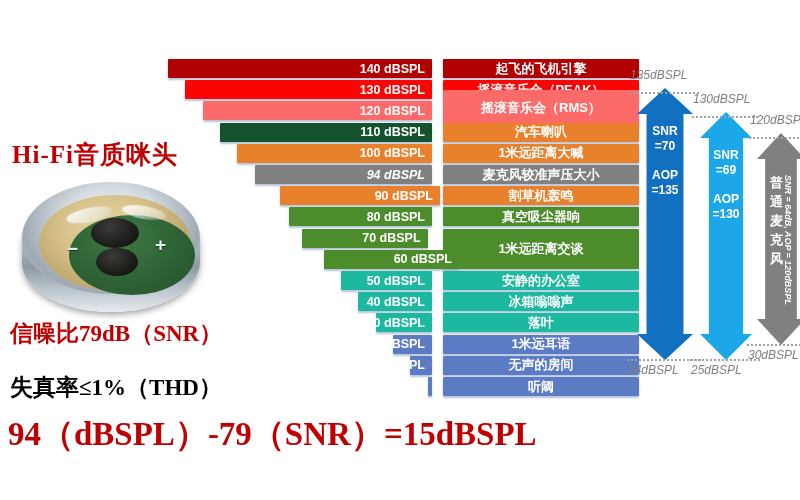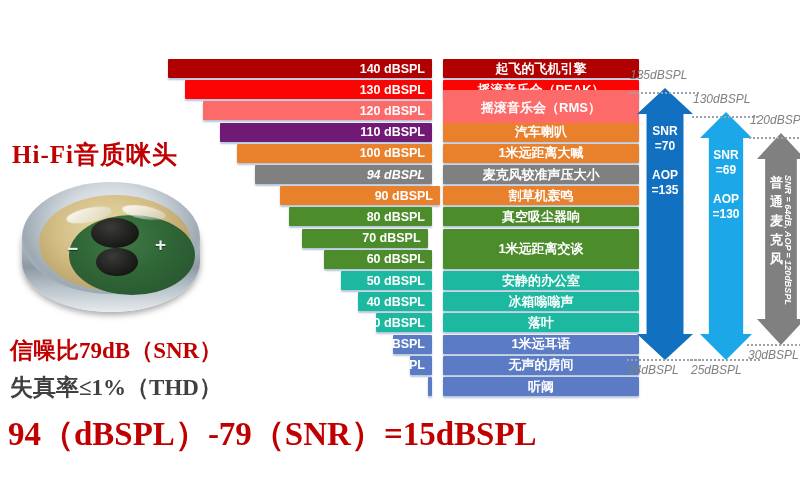--- a/index.html
+++ b/index.html
@@ -64,22 +64,22 @@
     text-shadow:0 1px 1px rgba(0,0,0,.5);
   }
   .mic-sign.minus{left:45px;top:56px;}
   .mic-sign.plus{left:133px;top:52px;}
 
   .spec{
     position:absolute; left:10px;
     font-family:"Liberation Serif","DejaVu Serif",serif;
     font-size:23px; font-weight:700; white-space:nowrap;
   }
-  .spec.snr{top:335px;color:#c00000;}
-  .spec.thd{top:372px;color:#404040;}
+  .spec.snr{top:318px;color:#c00000;}
+  .spec.thd{top:372px;color:#000000;}
 
   .formula{
     position:absolute; left:8px; top:412px;
     font-family:"Liberation Serif","DejaVu Serif",serif;
     font-size:33px; font-weight:700; color:#c00000; white-space:nowrap;
   }
 
   
   .chart{position:absolute; left:0; top:0; width:800px; height:500px;}
   .bar{
@@ -168,21 +168,21 @@
       </div>
       <div class="lbl" style="top: 80.2px; height: 19px; background: rgb(252, 4, 4);">
         <span>摇滚音乐会（PEAK）</span>
       </div>
       <div class="bar" style="position: absolute; left: 202.6px; top: 101.4px; height: 19px; width: 229.4px; background: rgb(252, 106, 106);">
         <span class="val">120 dBSPL</span>
       </div>
       <div class="lbl" style="top: 90px; height: 35px; background: rgb(252, 106, 106);">
         <span>摇滚音乐会（RMS）</span>
       </div>
-      <div class="bar" style="position: absolute; left: 219.9px; top: 122.6px; height: 19px; width: 212.1px; background: #701a75;">
+      <div class="bar" style="position: absolute; left: 219.9px; top: 122.6px; height: 19px; width: 212.1px; background: #14532d;">
         <span class="val">110 dBSPL</span>
       </div>
       <div class="lbl" style="top: 122.6px; height: 19px; background: rgb(232, 128, 44);">
         <span>汽车喇叭</span>
       </div>
       <div class="bar" style="position: absolute; left: 237.2px; top: 143.8px; height: 19px; width: 194.8px; background: rgb(232, 128, 44);">
         <span class="val">100 dBSPL</span>
       </div>
       <div class="lbl" style="top: 143.8px; height: 19px; background: rgb(232, 128, 44);">
         <span>1米远距离大喊</span>
@@ -204,21 +204,21 @@
       </div>
       <div class="lbl" style="top: 207.4px; height: 19px; background: rgb(76, 140, 43);">
         <span>真空吸尘器响</span>
       </div>
       <div class="bar" style="position: absolute; left: 302px; top: 228.6px; height: 19px; width: 125.6px; background: rgb(76, 140, 43);">
         <span class="val">70 dBSPL</span>
       </div>
       <div class="lbl" style="top: 228.6px; height: 40.2px; background: rgb(76, 140, 43);">
         <span>1米远距离交谈</span>
       </div>
-      <div class="bar" style="position: absolute; left: 323.7px; top: 249.8px; height: 19px; width: 108.3px; background: rgb(76, 140, 43);">
+      <div class="bar" style="position: absolute; left: 323.7px; top: 249.8px; height: 19px; width: 108.3px; background: rgb(76, 140, 43); padding-left: 27px;">
         <span class="val">60 dBSPL</span>
       </div>
       <div class="bar" style="position: absolute; left: 341px; top: 271px; height: 19px; width: 91px; background: rgb(28, 184, 160);">
         <span class="val">50 dBSPL</span>
       </div>
       <div class="lbl" style="top: 271px; height: 19px; background: rgb(28, 184, 160);">
         <span>安静的办公室</span>
       </div>
       <div class="bar" style="position: absolute; left: 358.3px; top: 292.2px; height: 19px; width: 73.7px; background: rgb(28, 184, 160);">
         <span class="val">40 dBSPL</span>

